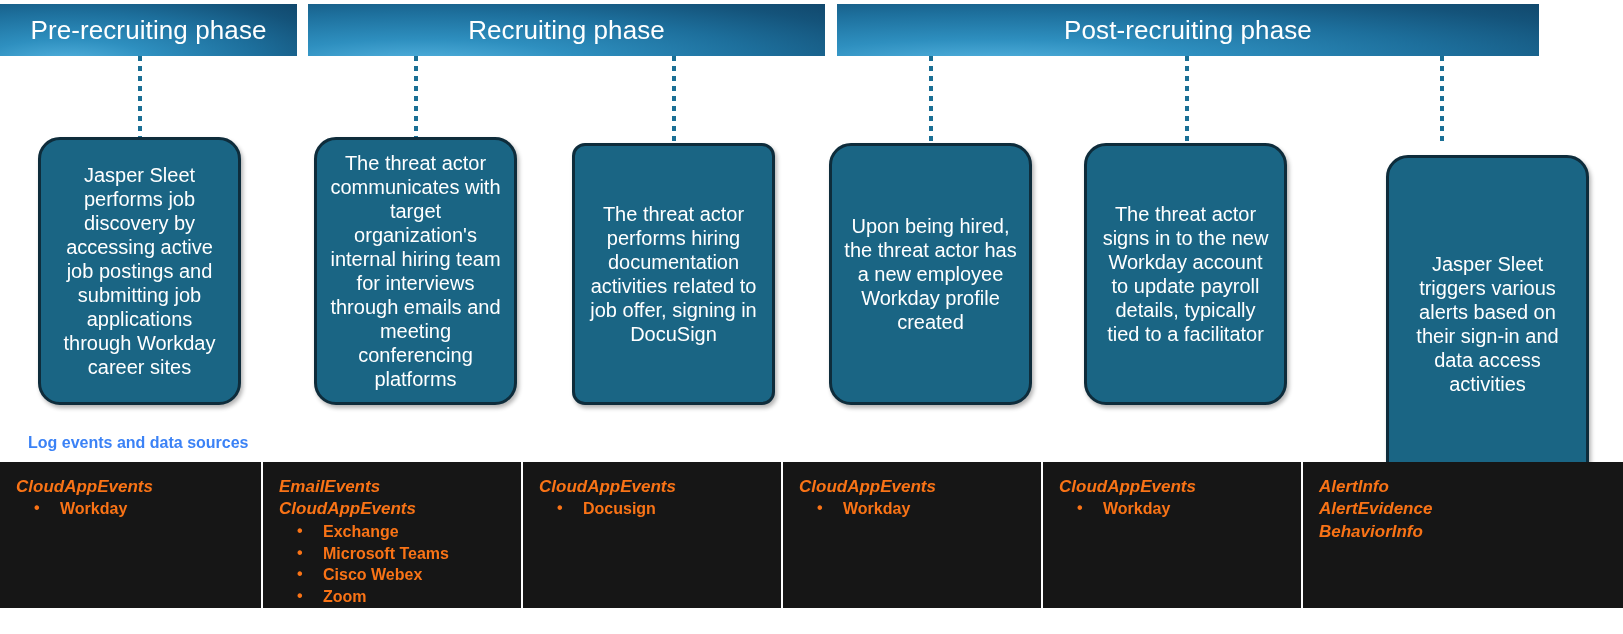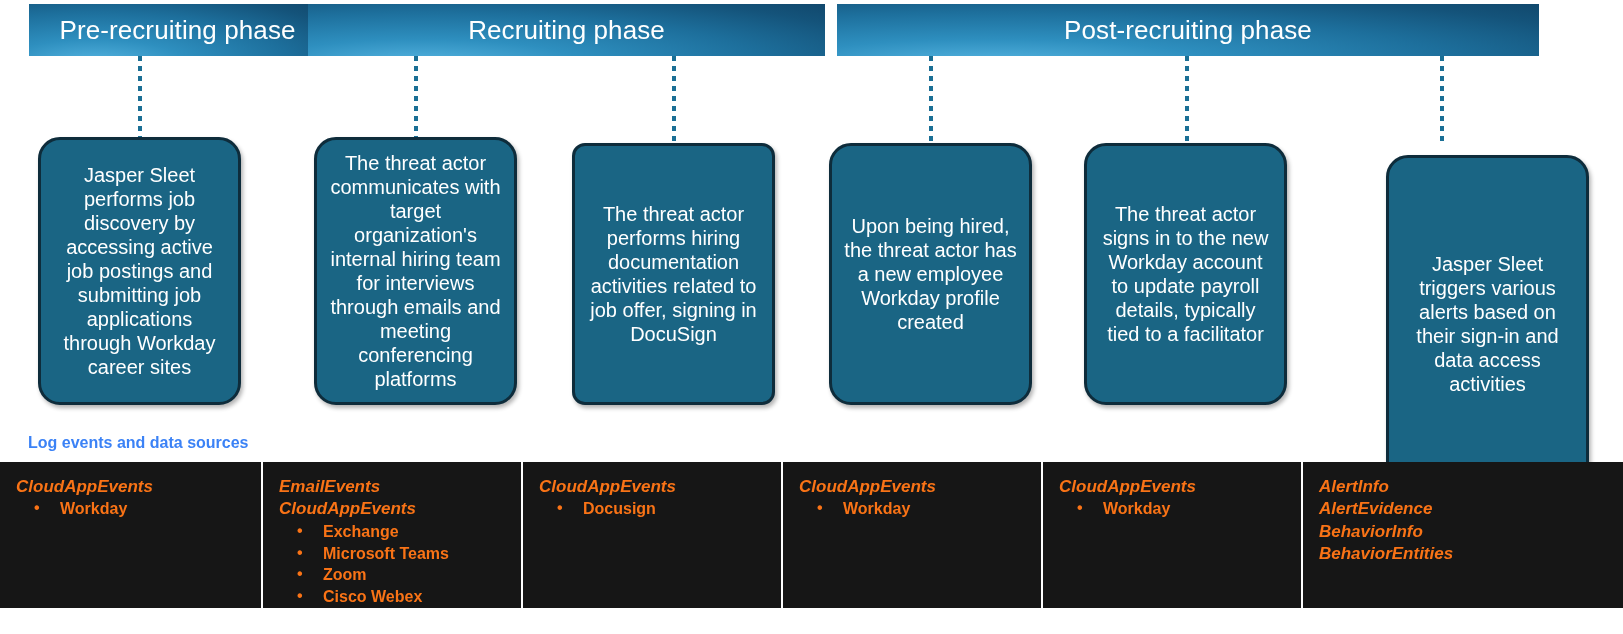--- a/index.html
+++ b/index.html
@@ -30,21 +30,21 @@
     display: flex;
     align-items: center;
     justify-content: center;
     color: #ffffff;
     font-size: 26px;
     font-weight: 400;
     letter-spacing: 0.1px;
     white-space: nowrap;
     background: radial-gradient(120% 180% at 22% 115%, #55b4e0 0%, #2e8fbf 26%, #1d6f9c 55%, #14537a 78%, #0f4164 100%);
   }
-  .phase-banner.pb-1 { left: 0px;    width: 297px; margin-left: 29px; }
+  .phase-banner.pb-1 { left: 0px;    width: 297px; }
   .phase-banner.pb-2 { left: 308px;  width: 517px; }
   .phase-banner.pb-3 { left: 837px;  width: 702px; }
 
   
   .connector {
     position: absolute;
     width: 4px;
     top: 56px;
     background-image: linear-gradient(to bottom, #1a6f95 0 5px, rgba(0,0,0,0) 5px 10px);
     background-size: 4px 10px;
@@ -182,22 +182,22 @@
       <ul class="log-sources">
         <li>Workday</li>
       </ul>
     </div>
   <div class="log-cell w2">
       <div class="log-table-name">EmailEvents</div>
       <div class="log-table-name">CloudAppEvents</div>
       <ul class="log-sources">
         <li>Exchange</li>
         <li>Microsoft Teams</li>
+        <li>Cisco Webex</li>
         <li>Zoom</li>
-        <li>Cisco Webex</li>
       </ul>
     </div>
   <div class="log-cell w3">
       <div class="log-table-name">CloudAppEvents</div>
       <ul class="log-sources">
         <li>Docusign</li>
       </ul>
     </div>
   <div class="log-cell w4">
       <div class="log-table-name">CloudAppEvents</div>
@@ -208,15 +208,14 @@
   <div class="log-cell w5">
       <div class="log-table-name">CloudAppEvents</div>
       <ul class="log-sources">
         <li>Workday</li>
       </ul>
     </div>
   <div class="log-cell w6">
       <div class="log-table-name">AlertInfo</div>
       <div class="log-table-name">AlertEvidence</div>
       <div class="log-table-name">BehaviorInfo</div>
-      <div class="log-table-name">BehaviorEntities</div>
     </div>
 </div>
 
 </body></html>

